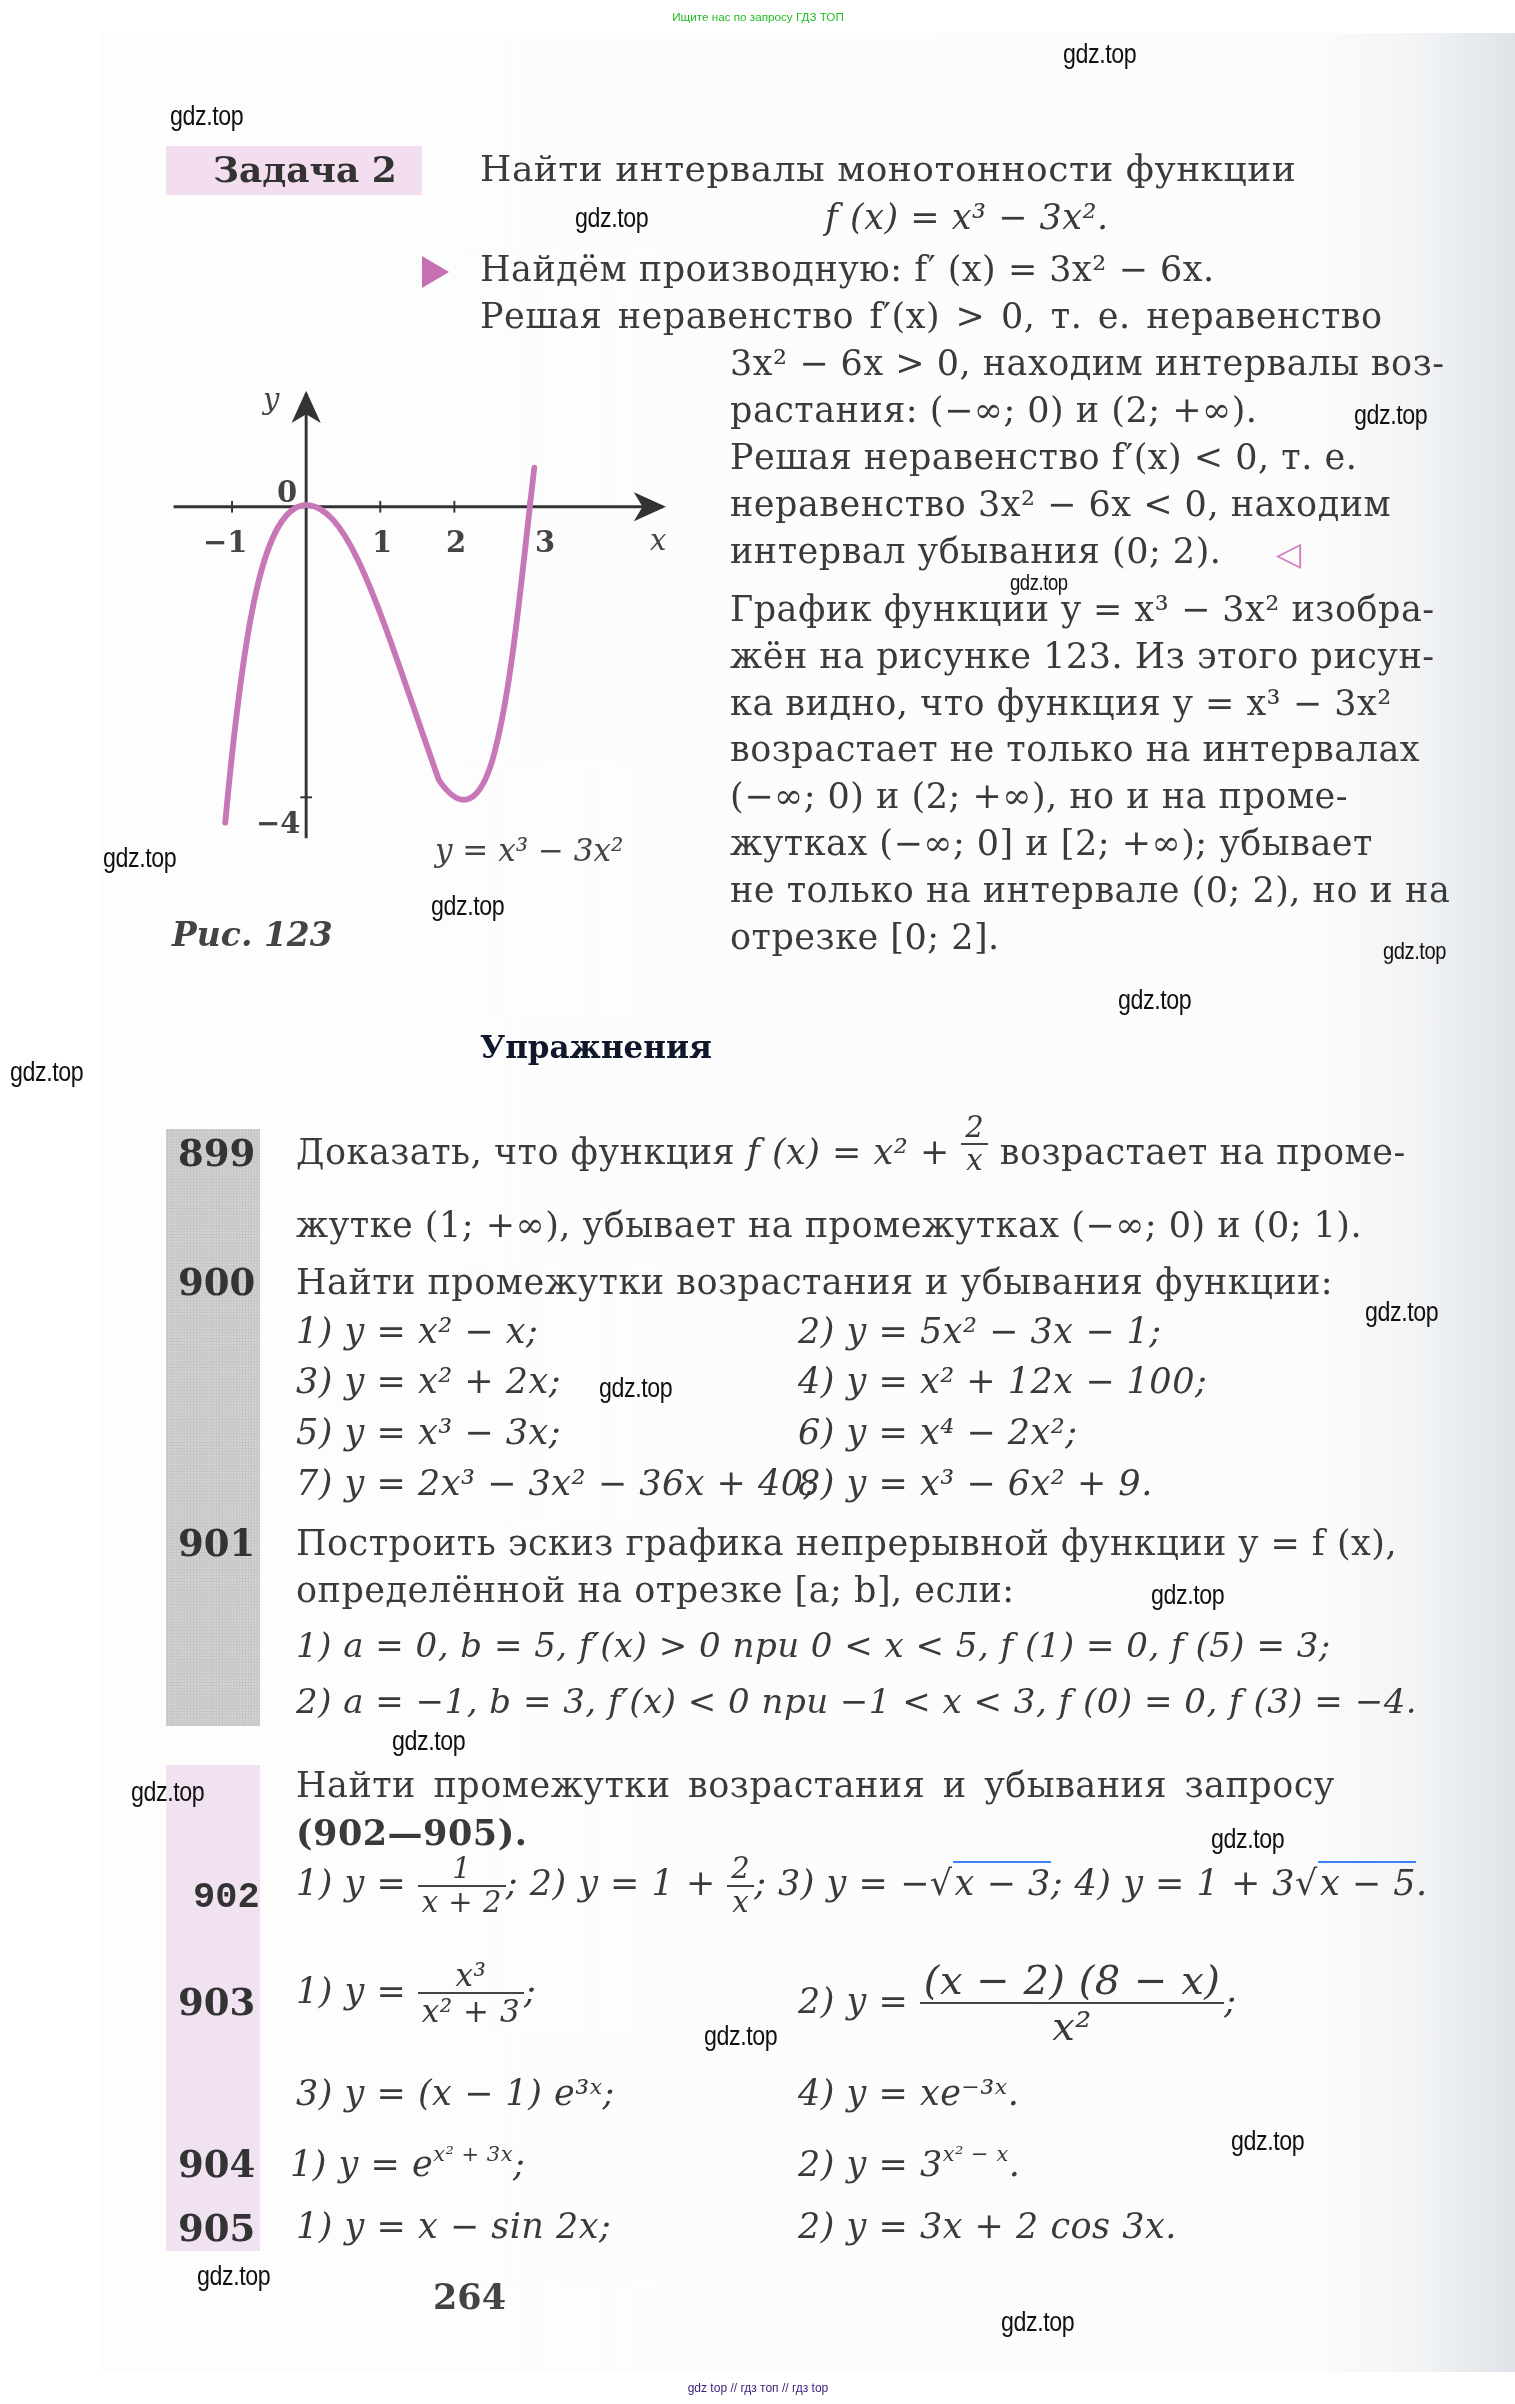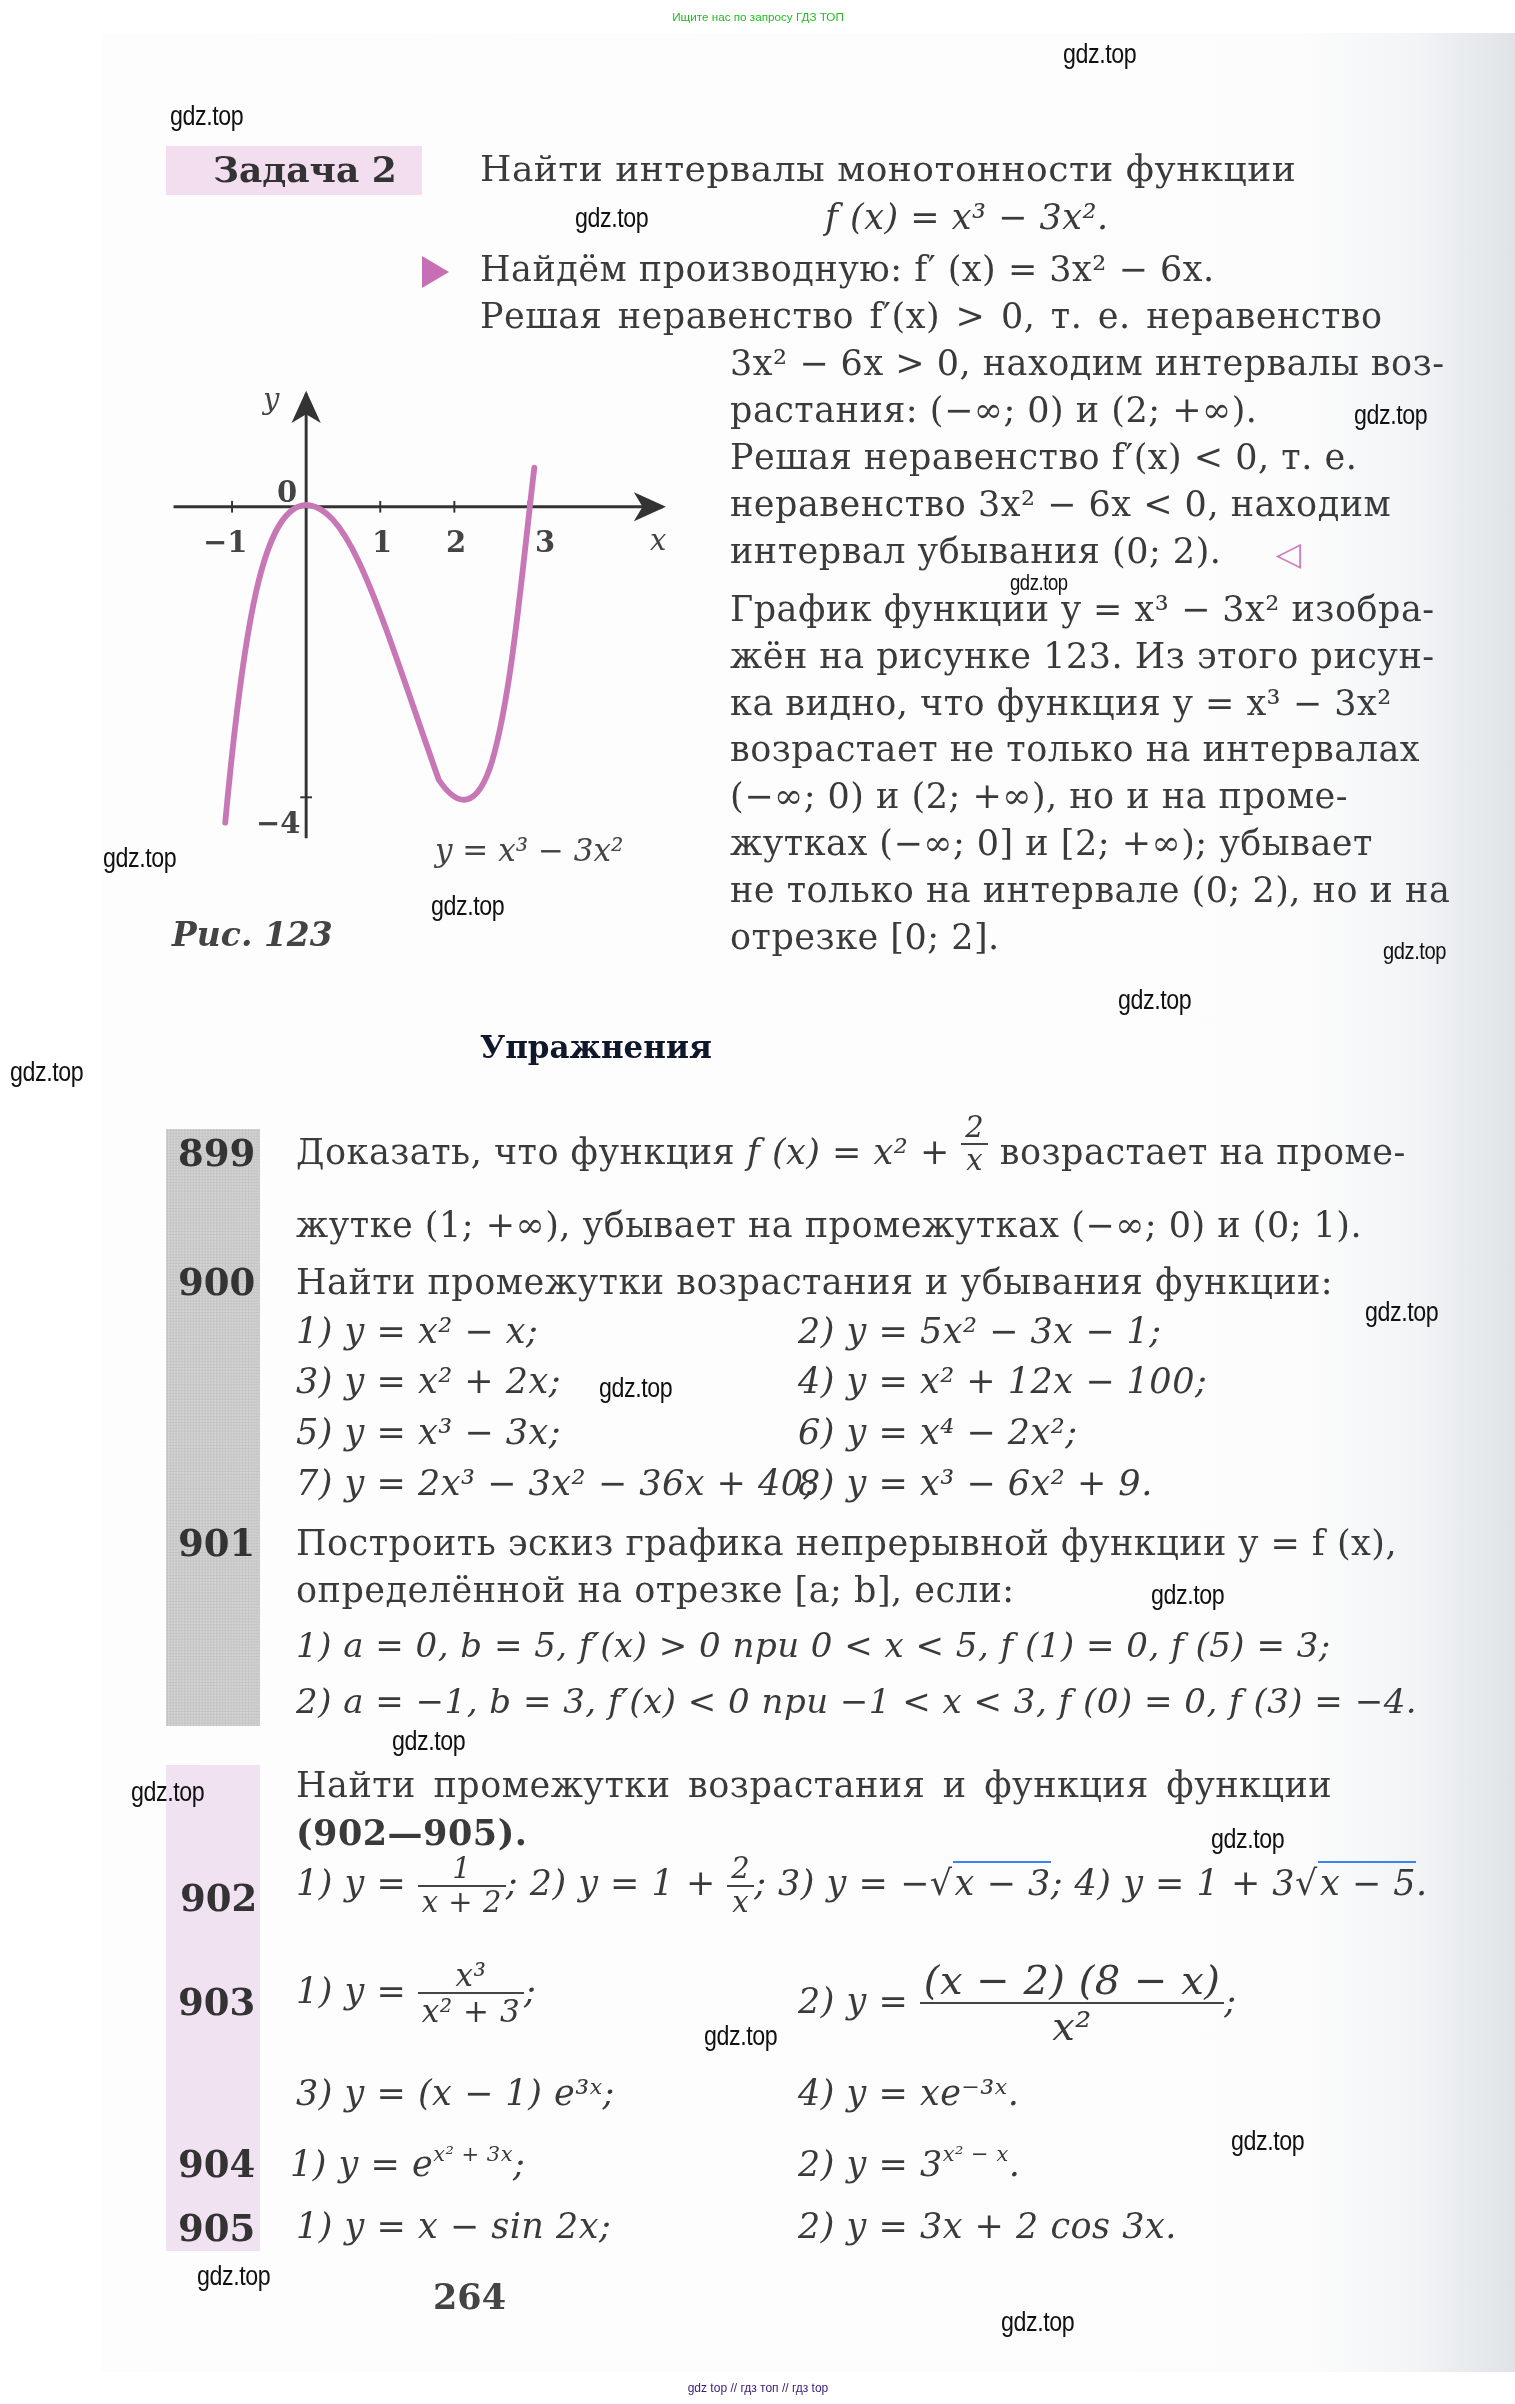--- a/index.html
+++ b/index.html
@@ -123,24 +123,24 @@
 <div class="abs txt math" style="left:798px;top:1412px;">6)  y = x⁴ − 2x²;</div>
 <div class="abs txt math" style="left:296px;top:1463px;">7)  y = 2x³ − 3x² − 36x + 40;</div>
 <div class="abs txt math" style="left:798px;top:1463px;text-align:right;">8)  y = x³ − 6x² + 9.</div>
 
 <div class="exnum" style="left:178px;top:1521px;">901</div>
 <div class="abs txt" style="left:296px;top:1523px;">Построить  эскиз  графика  непрерывной  функции  y = f (x),</div>
 <div class="abs txt" style="left:296px;top:1570px;">определённой на отрезке [a; b], если:</div>
 <div class="abs txt math" style="left:296px;top:1625px;font-size:34px;">1)  a = 0,  b = 5,  f′(x) &gt; 0  при  0 &lt; x &lt; 5,  f (1) = 0,  f (5) = 3;</div>
 <div class="abs txt math" style="left:296px;top:1681px;font-size:34px;">2)  a = −1, b = 3, f′(x) &lt; 0 при −1 &lt; x &lt; 3, f (0) = 0, f (3) = −4.</div>
 
-<div class="abs txt" style="left:296px;top:1765px;word-spacing:5.9px;">Найти   промежутки   возрастания   и   функция   функции</div>
+<div class="abs txt" style="left:296px;top:1765px;word-spacing:5.9px;">Найти   промежутки   возрастания   и   убывания   запросу</div>
 <div class="abs txt b" style="left:296px;top:1812px;">(902—905).</div>
 
-<div class="exnum" style="left:180px;top:1876px;">902</div>
+<div class="exnum" style="left:193px;top:1876px;font-family:Liberation Mono, monospace;">902</div>
 <div class="abs txt math" style="left:296px;top:1853px;">
   <span>1)  y = </span><span class="frac" style="font-size:29px;"><span class="num">1</span><span class="den">x + 2</span></span><span>;  2)  y = 1 + </span><span class="frac" style="font-size:29px;"><span class="num">2</span><span class="den">x</span></span><span>;  3)  y = −√</span><span class="sqrt">x − 3</span><span>;  4)  y = 1 + 3√</span><span class="sqrt">x − 5</span><span>.</span>
 </div>
 
 <div class="exnum" style="left:178px;top:1980px;">903</div>
 <div class="abs txt math" style="left:296px;top:1958px;">
   <span>1)  y = </span><span class="frac" style="font-size:31px;"><span class="num">x³</span><span class="den">x² + 3</span></span>;
 </div>
 <div class="abs txt math" style="left:798px;top:1958px;">
   <span>2)  y = </span><span class="frac" style="font-size:40px;"><span class="num">(x − 2) (8 − x)</span><span class="den">x²</span></span>;

